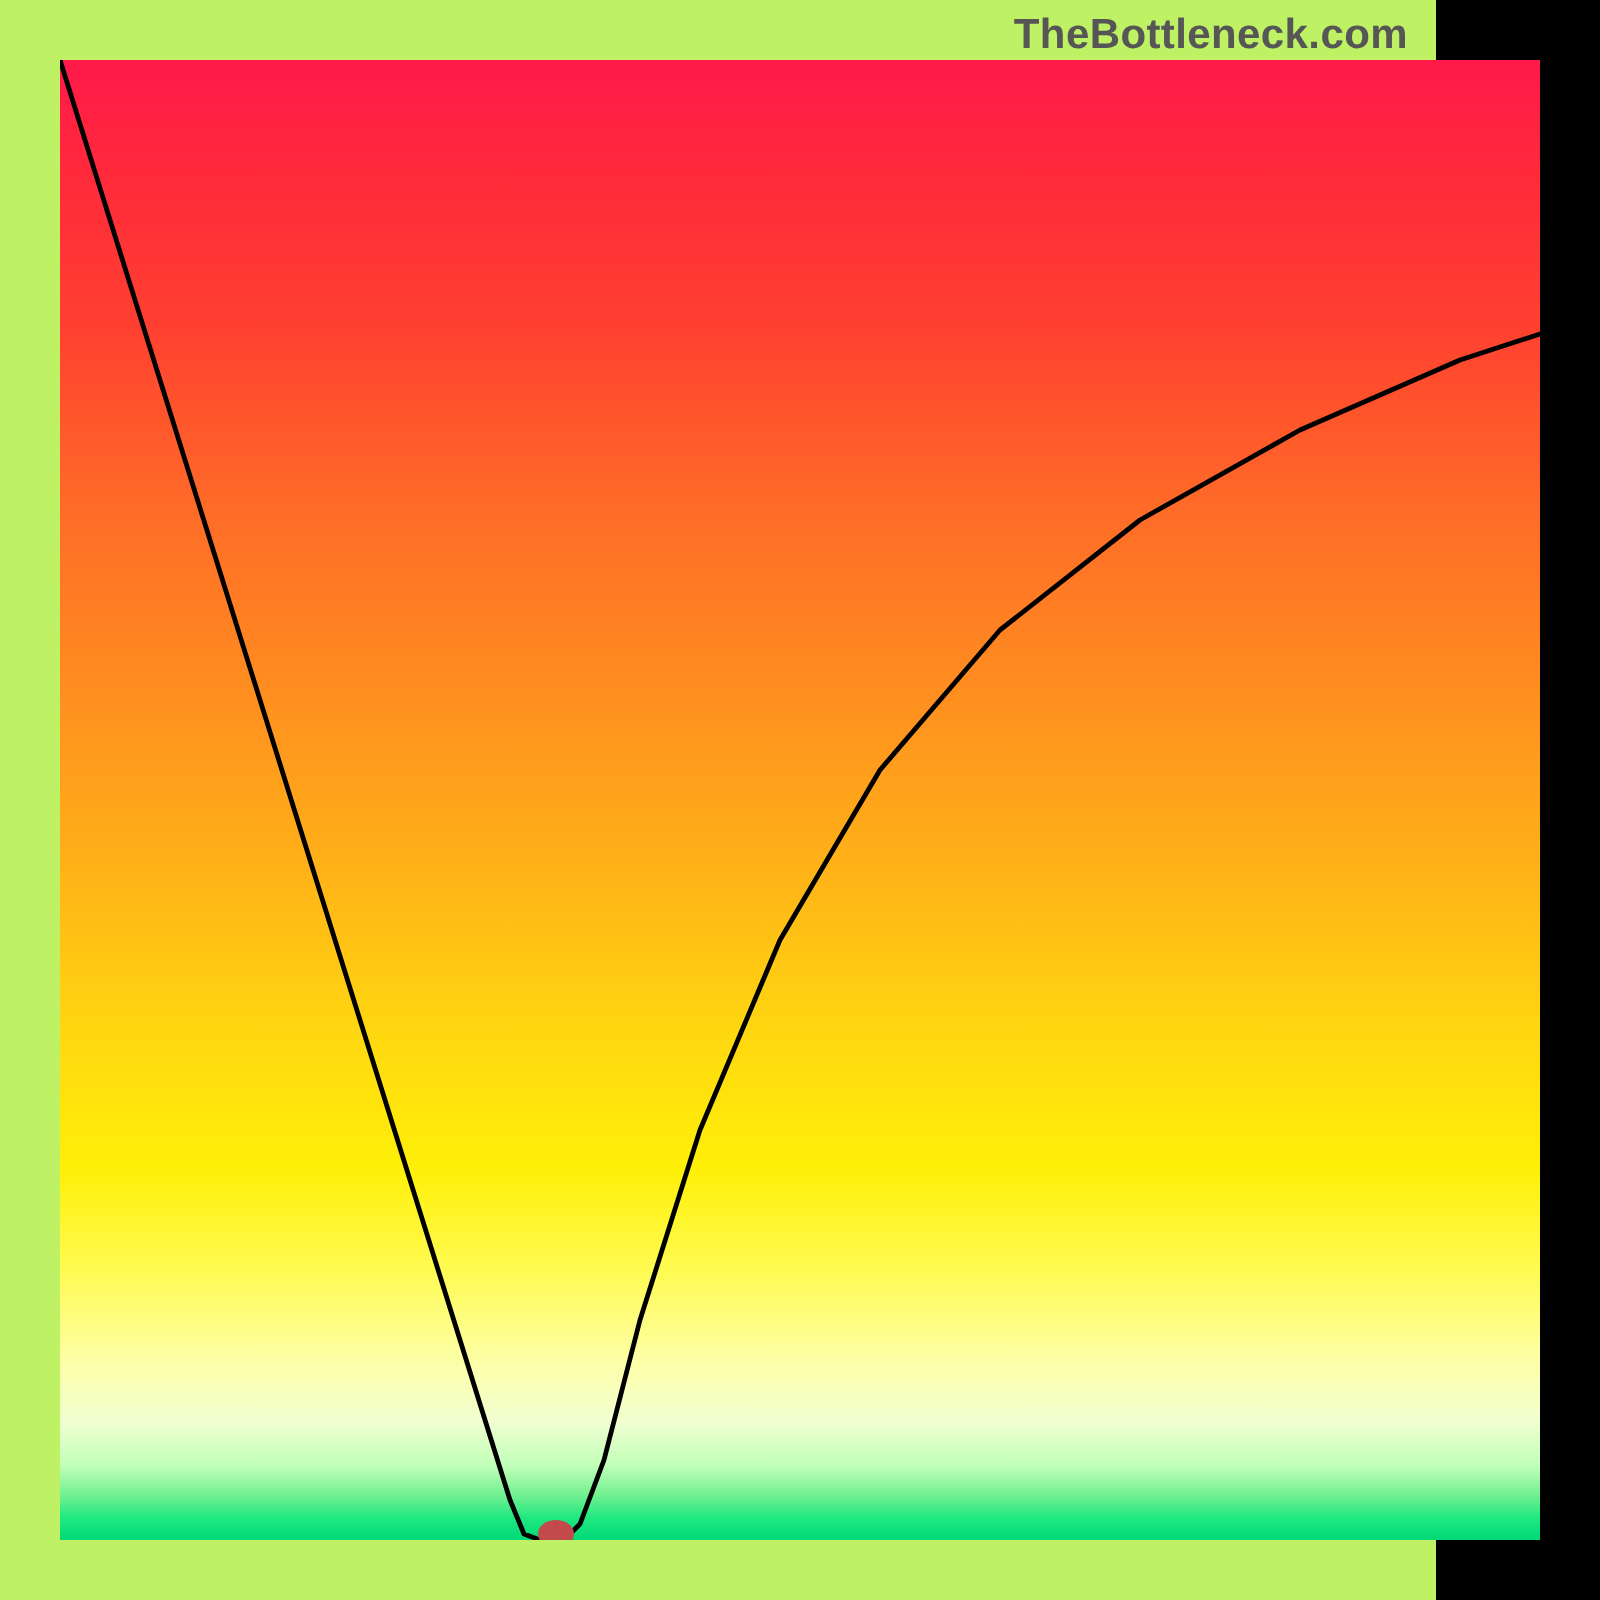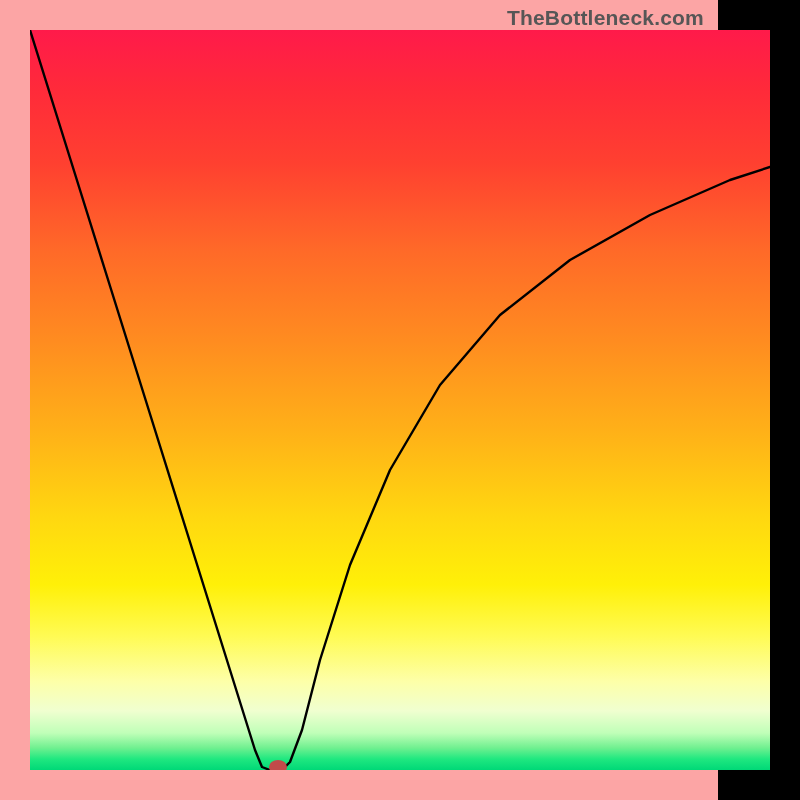--- a/index.html
+++ b/index.html
@@ -3,21 +3,21 @@
 <meta charset="utf-8">
 <style>
   * { margin: 0; padding: 0; box-sizing: border-box; }
   html, body { width: 800px; height: 800px; overflow: hidden; }
   body { background: #000; font-family: Arial, Helvetica, sans-serif; }
 
   .frame {
     position: absolute;
     top: 0; left: 0;
     width: 718px; height: 800px;
-    background: #fca5a5;
+    background: #bef264;
   }
 
   .plot-area {
     position: absolute;
     top: 30px; left: 30px;
     width: 740px; height: 740px;
     overflow: hidden;
   }
 
   .gradient-bg {

